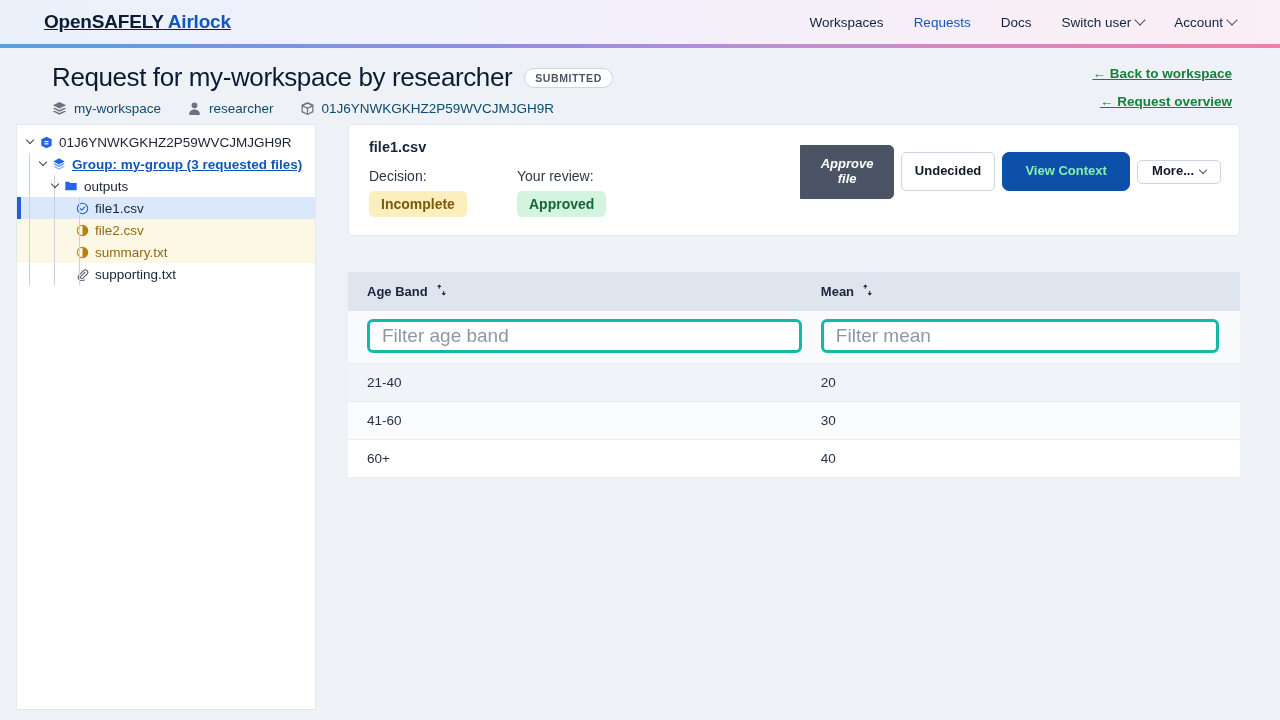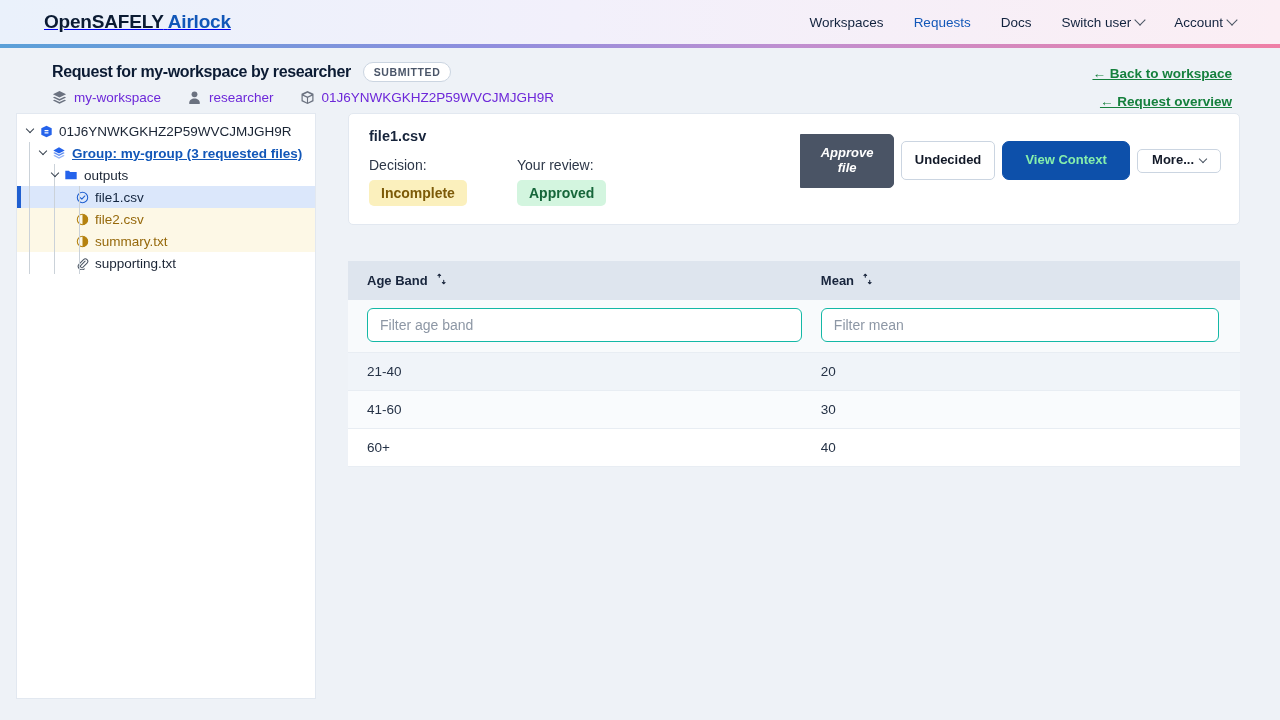--- a/index.html
+++ b/index.html
@@ -56,22 +56,22 @@
     background: linear-gradient(90deg, #5aa0d8 0%, #8f8ede 38%, #c08fd0 62%, #ef7fa6 100%);
   }
 
   
   .page-head {
     padding: 14px 46px 8px 52px;
     position: relative;
   }
   .title-row { display: flex; align-items: center; gap: 12px; }
   .page-title {
-    font-size: 16px;
-    font-weight: bold;
+    font-size: 26px;
+    font-weight: normal;
     color: #0b1b33;
     letter-spacing: -0.4px;
     white-space: nowrap;
   }
   .status-pill {
     border: 1px solid #cbd5e1;
     background: #fff;
     color: #4a5568;
     font-size: 10.5px;
     font-weight: bold;
@@ -84,21 +84,21 @@
     display: flex;
     align-items: center;
     gap: 26px;
     margin-top: 8px;
   }
   .meta-item {
     display: flex;
     align-items: center;
     gap: 7px;
     font-size: 13.5px;
-    color: #6d28d9;
+    color: #0c4a6e;
     white-space: nowrap;
   }
   .meta-item svg { display: block; }
 
   .head-links {
     position: absolute;
     right: 48px;
     top: 18px;
     text-align: right;
   }
@@ -277,24 +277,24 @@
   .sort-icon { display: inline-block; }
   .filter-row td {
     background: #f8fafc;
     padding: 8px 10px 10px 19px;
     border-bottom: 1px solid #e8edf3;
   }
   .filter-row td.second { padding-left: 9px; padding-right: 21px; }
   .filter-input {
     width: 100%;
     height: 34px;
-    border: 1px solid #14b8a6;
+    border: 3px solid #14b8a6;
     border-radius: 6px;
     background: #fff;
-    font-size: 14px;
+    font-size: 19px;
     font-family: "Liberation Sans", sans-serif;
     color: #1f2937;
     padding: 0 12px;
     outline: none;
   }
   .filter-input::placeholder { color: #8d97a5; }
   td.cell {
     font-size: 13.5px;
     color: #253246;
     padding: 11px 0 11px 19px;

